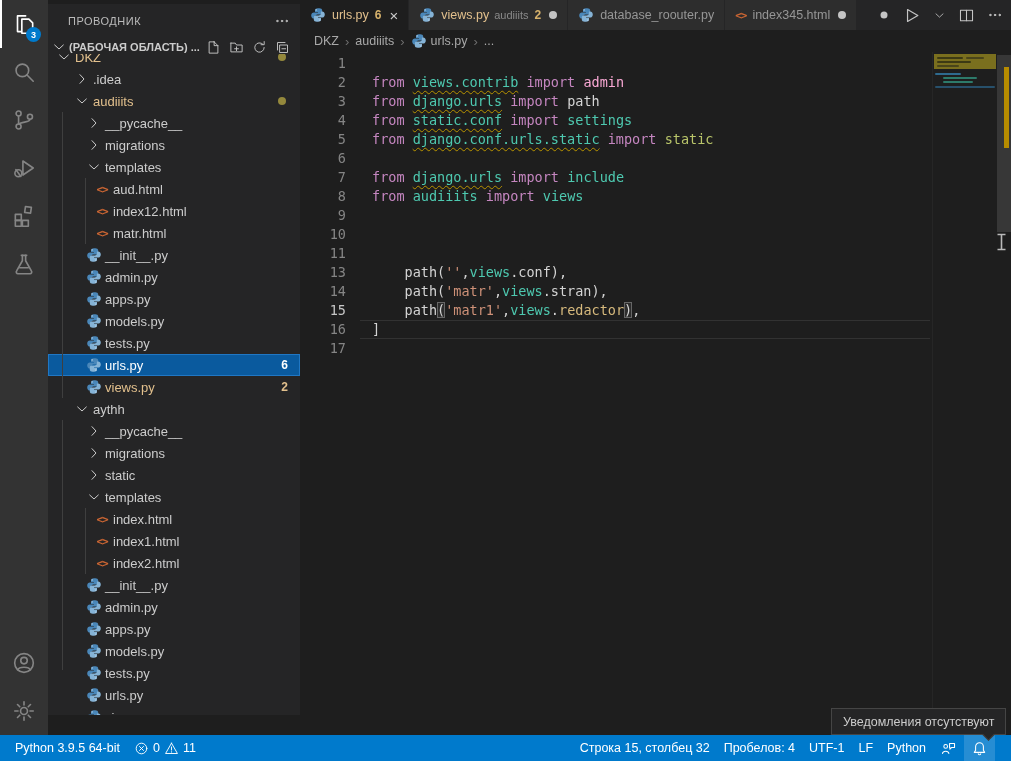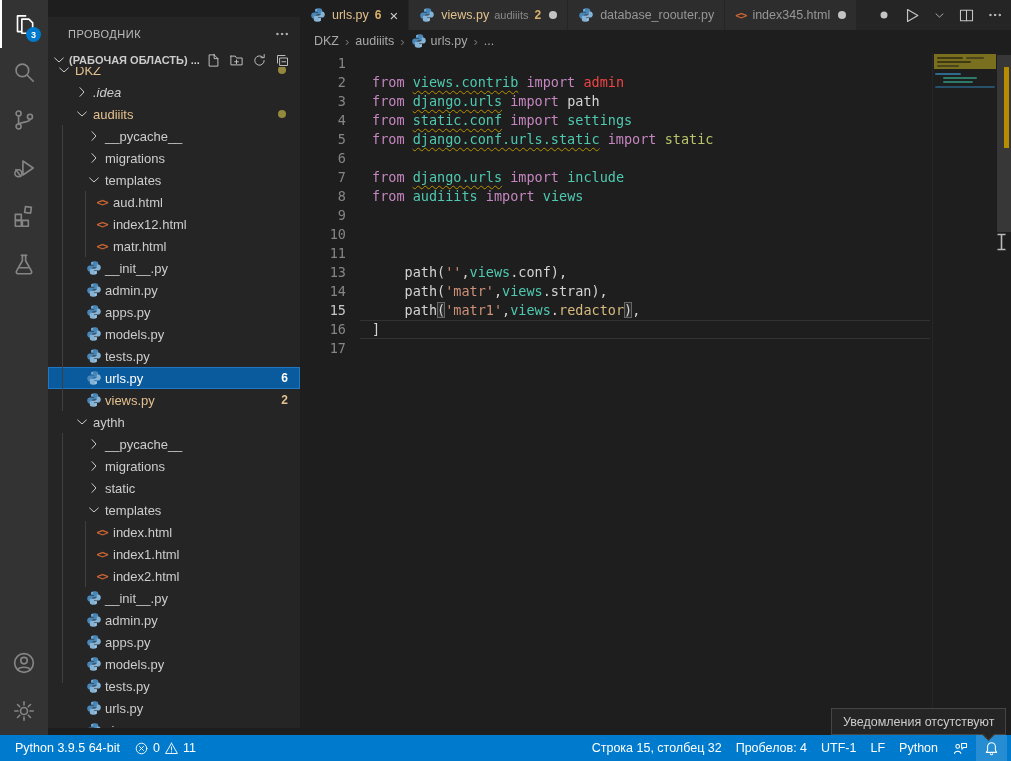--- a/index.html
+++ b/index.html
@@ -9,21 +9,21 @@
 
   
   .abar{position:absolute;left:0;top:0;width:48px;height:735px;background:#333333;z-index:5}
   .aitem{width:48px;height:48px;display:flex;align-items:center;justify-content:center;color:#858585;position:relative;cursor:pointer}
   .aitem.active{color:#ffffff;box-shadow:inset 2px 0 0 #ffffff}
   .abadge{position:absolute;right:7px;bottom:6px;background:#007acc;color:#fff;border-radius:50%;
           width:15px;height:15px;font-size:9px;font-weight:bold;display:flex;align-items:center;justify-content:center}
   .abar-bottom{position:absolute;bottom:0;left:0}
 
   
-  .sidebar{position:absolute;left:48px;top:17px;width:252px;height:711px;background:#252526;z-index:4;overflow:hidden}
+  .sidebar{position:absolute;left:48px;top:4px;width:252px;height:711px;background:#252526;z-index:4;overflow:hidden}
   .sb-title{height:34px;display:flex;align-items:center;font-size:11px;letter-spacing:.5px;color:#bbbbbb;padding:0 10px 0 20px}
   .sb-title .spacer{flex:1}
   .sb-ws{height:18px;display:flex;align-items:center;font-size:11px;font-weight:bold;color:#cccccc;padding-left:3px}
   .sb-ws .lbl{margin-left:2px;white-space:nowrap}
   .sb-ws .spacer{flex:1}
   .sb-ws .acts{display:flex;gap:8px;margin-right:10px;color:#c5c5c5}
   .tree{position:absolute;top:50px;left:0;right:0;height:666px;overflow:hidden}
   .trow{position:absolute;left:0;width:100%;height:22px;display:flex;align-items:center;font-size:13px;color:#cccccc;cursor:pointer;box-sizing:border-box}
   .trow .slot{width:16px;flex:none;display:flex;justify-content:center}
   .trow .tlabel{margin-left:3px;white-space:nowrap}
@@ -54,41 +54,41 @@
           padding-left:14px;font-size:12.5px;color:#a9a9a9}
   .crumbs .sep{color:#6e6e6e;font-size:13px}
   .crumb{display:flex;align-items:center;gap:4px;cursor:pointer}
 
   .code{position:absolute;top:52px;left:0;width:697px;bottom:0;padding-top:2px;
         font-family:"DejaVu Sans Mono",monospace;font-size:13.5px;line-height:19px}
   .cline{display:flex;height:19px;white-space:pre;position:relative}
   .gut{width:46px;flex:none;text-align:right;color:#858585}
   .cline.cur .gut{color:#c6c6c6}
   .ct{margin-left:26px}
-  .k{color:#c586c0}.m{color:#4ec9b0}.md{color:#ef4444}.s{color:#ce9178}.p{color:#d4d4d4}
+  .k{color:#c586c0}.m{color:#4ec9b0}.md{color:#f9a8d4}.s{color:#ce9178}.p{color:#d4d4d4}
   .v{color:#9cdcfe}.fn{color:#d7ba7d}.st{color:#b9c56a}
   .mw{color:#4ec9b0;text-decoration:underline wavy #b79200 1px;text-underline-offset:3px;text-decoration-skip-ink:none}
   .bb{color:#d4d4d4;outline:1px solid #666666;outline-offset:-1px;background:rgba(110,110,110,.18)}
   .curline{position:absolute;left:60px;width:570px;height:19px;border-top:1px solid #323232;border-bottom:1px solid #323232;box-sizing:border-box;pointer-events:none}
 
   
   .minimap{position:absolute;left:632px;top:52px;width:65px;height:680px;border-left:1px solid rgba(255,255,255,.04);cursor:pointer}
   .mm-yellow{position:absolute;left:1px;top:2px;width:62px;height:15px;background:#7a6f1e}
   .mm-bar{position:absolute;height:2px;border-radius:1px}
   .vscroll{position:absolute;left:697px;top:0;width:14px;height:735px}
   .vslider{position:absolute;left:0;top:55px;width:14px;height:177px;background:rgba(121,121,121,.28);cursor:pointer}
   .ruler-warn{position:absolute;left:7px;top:67px;width:5px;height:81px;background:#b78c00}
   .ibeam{position:absolute;left:695px;top:233px;color:#b9b9b9}
 
   
   .statusbar{position:absolute;left:0;top:735px;width:1011px;height:26px;background:#007acc;color:#ffffff;
              display:flex;align-items:center;font-size:12.5px;z-index:10}
   .sitem{display:flex;align-items:center;gap:4px;padding:0 7px;height:26px;cursor:pointer;white-space:nowrap}
   .sb-left{display:flex;align-items:center;padding-left:8px}
-  .sb-right{margin-left:auto;display:flex;align-items:flex-end;padding-right:4px}
+  .sb-right{margin-left:auto;display:flex;align-items:flex-end;padding-right:16px}
   .sitem.hl{background:rgba(255,255,255,.15)}
 
   
   .tooltip{position:absolute;left:831px;top:708px;height:25px;background:#252526;border:1px solid #454545;
            color:#cccccc;font-size:12.5px;display:flex;align-items:center;padding:0 11px;z-index:11}
   .tooltip .caret{position:absolute;left:152px;bottom:-5px;width:8px;height:8px;background:#252526;
                   border-right:1px solid #454545;border-bottom:1px solid #454545;transform:rotate(45deg)}
 </style>
 </head>
 <body>
@@ -224,21 +224,21 @@
   <div class="tree" id="tree">
       <div class="trow" style="top: -8px; padding-left: 8px;">
         <span class="slot">
           <svg width="16" height="16" viewBox="0 0 24 24" fill="none" stroke="currentColor" stroke-width="1.5" stroke-linecap="round" stroke-linejoin="round">
             <path d="M5.5 9l6.5 6 6.5-6"></path>
           </svg>
         </span>
         <span class="tlabel mod">DKZ</span>
         <span class="tdot"></span>
       </div>
-      <div class="trow" style="top: 14px; padding-left: 26px; font-style: italic;">
+      <div class="trow" style="top: 14px; padding-left: 26px;">
         <span class="slot">
           <svg width="16" height="16" viewBox="0 0 24 24" fill="none" stroke="currentColor" stroke-width="1.5" stroke-linecap="round" stroke-linejoin="round">
             <path d="M9 5.5l6 6.5-6 6.5"></path>
           </svg>
         </span>
         <span class="tlabel">.idea</span>
       </div>
       <div class="trow" style="top: 36px; padding-left: 26px;">
         <span class="slot">
           <svg width="16" height="16" viewBox="0 0 24 24" fill="none" stroke="currentColor" stroke-width="1.5" stroke-linecap="round" stroke-linejoin="round">

